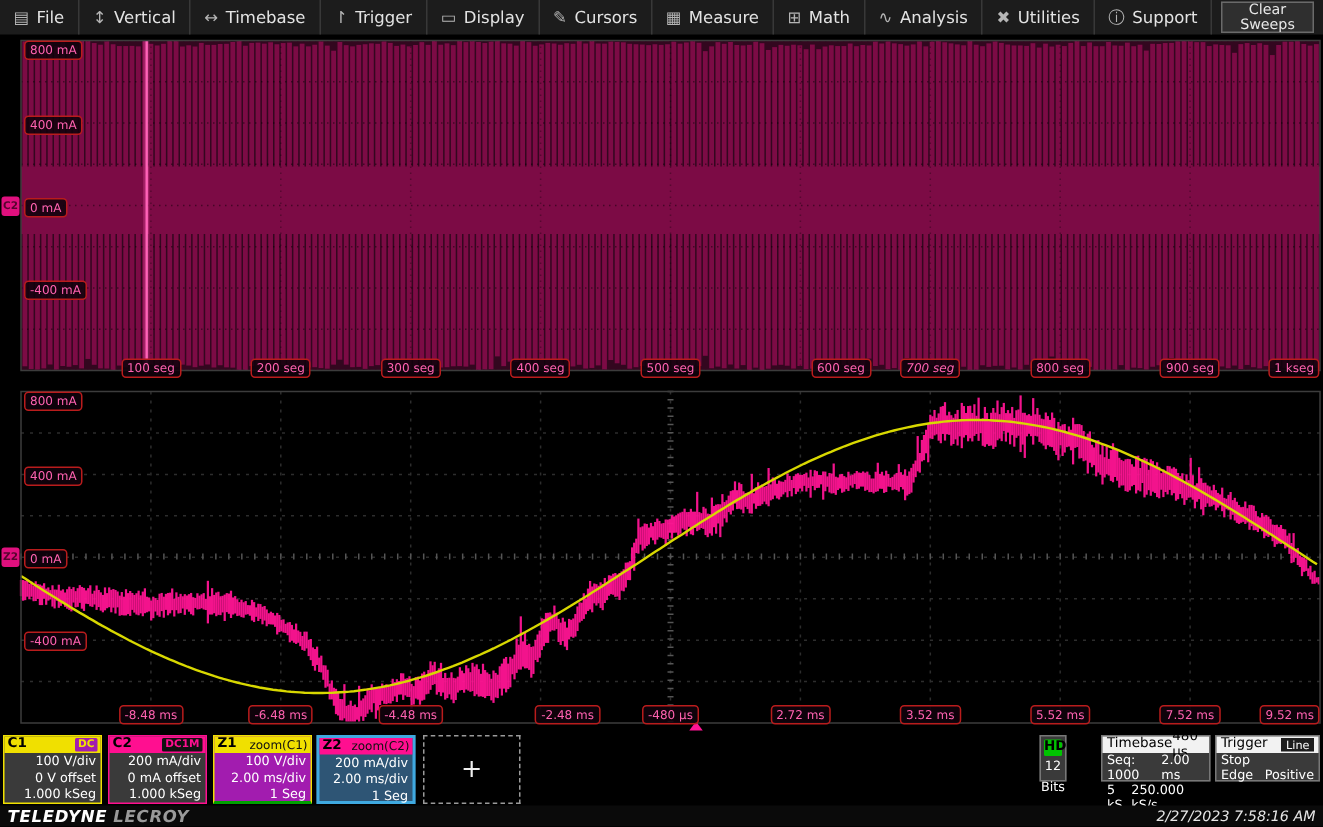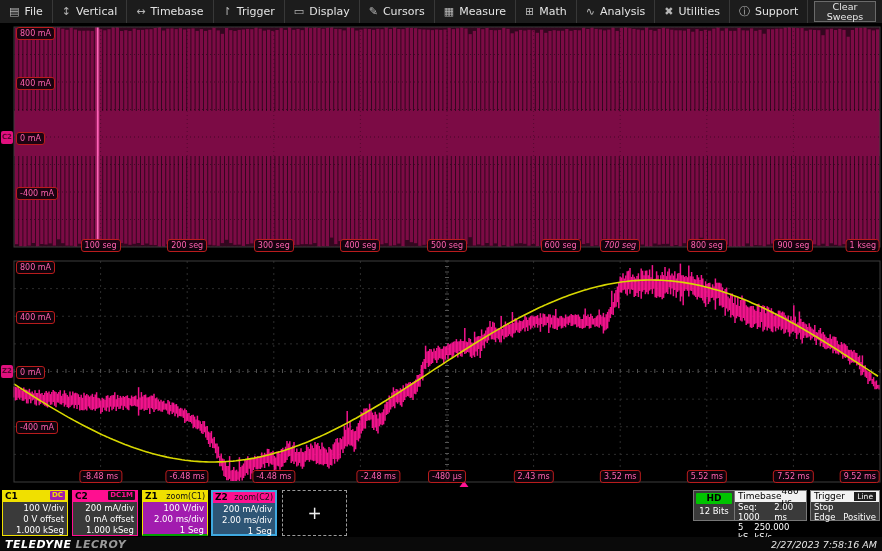--- a/index.html
+++ b/index.html
@@ -23,34 +23,34 @@
   .chip{position:absolute;font-size:8px;line-height:9px;color:#ff62b0;
         background:rgba(16,2,11,0.88);border:1px solid #b91c1c;border-radius:3px;
         padding:1px 3px;white-space:nowrap;z-index:3;}
   .trace-marker{position:absolute;left:1px;width:12px;height:13px;background:#e0107e;
         color:#57042f;font-size:7px;font-weight:bold;text-align:center;line-height:13px;
         border-radius:2px;z-index:3;}
   
   #descbar{position:absolute;left:0;top:488px;width:882px;height:48px;background:#000;}
   .desc{position:absolute;top:2px;height:46px;width:66px;background:#3a3a3a;
         border:1px solid #888;box-sizing:border-box;font-size:8.5px;}
-  .desc .hdr{height:11px;display:flex;justify-content:space-between;align-items:flex-start;
+  .desc .hdr{height:11px;display:flex;justify-content:space-between;align-items:center;
         padding:0 2px;color:#000;font-weight:bold;font-size:9px;line-height:11px;}
   .desc .bdy{padding:1px 3px 0 0;text-align:right;color:#fff;line-height:11px;}
   .badge{font-size:7px;font-weight:bold;padding:0 2px;border-radius:1px;line-height:9px;}
   .hdr-right-plain{font-size:8px;font-weight:normal;color:#111;}
   .addbox{position:absolute;top:2px;left:282px;width:65px;height:46px;border:1px dashed #9a9a9a;
         box-sizing:border-box;display:flex;align-items:center;justify-content:center;
         color:#eee;font-size:17px;background:#000;}
   .statbox{position:absolute;top:2px;height:31px;background:#3a3a3a;border:1px solid #777;
         box-sizing:border-box;font-size:8.5px;color:#fff;}
   .statbox .whdr{height:11px;background:#f2f2f2;color:#000;display:flex;
         justify-content:space-between;align-items:center;padding:0 3px;font-size:9px;line-height:11px;}
   .statrow{display:flex;justify-content:space-between;padding:0 3px;line-height:10px;}
-  #hdbox{left:693px;width:42px;}
+  #hdbox{left:693px;width:18px;}
   #hdbox .hd-chip{margin:2px 2px 0 2px;background:#00c400;color:#000;font-weight:bold;
         font-size:9px;text-align:center;line-height:11px;border-radius:1px;}
   #hdbox .bits{text-align:center;line-height:14px;}
   #tbbox{left:734px;width:73px;}
   #trbox{left:810px;width:70px;}
   .line-badge{background:#1d1d1d;color:#fff;font-size:7.5px;padding:0 3px;line-height:9px;}
   
   #footer{position:absolute;left:0;top:537px;width:882px;height:14px;background:#0a0a0a;
         display:flex;align-items:center;justify-content:space-between;padding:0 5px;box-sizing:border-box;font-style:italic;}
   #footer .brand{font-size:11px;letter-spacing:0.5px;}
@@ -1145,21 +1145,21 @@
   <div class="trace-marker" style="top:107px">Z2</div>
 <div class="chip" style="left: 16px; top: 3px;">800 mA</div>
     <div class="chip" style="left: 16px; top: 53px;">400 mA</div>
     <div class="chip" style="left: 16px; top: 108px;">0 mA</div>
     <div class="chip" style="left: 16px; top: 163px;">-400 mA</div>
     <div class="chip" style="top: 212px; left: 100.6px; transform: translateX(-50%);">-8.48 ms</div>
     <div class="chip" style="top: 212px; left: 187.2px; transform: translateX(-50%); text-align: right;">-6.48 ms</div>
     <div class="chip" style="top: 212px; left: 273.8px; transform: translateX(-50%);">-4.48 ms</div>
     <div class="chip" style="top: 212px; left: 360.4px; transform: translateX(-50%); margin-left: 18px;">-2.48 ms</div>
     <div class="chip" style="top: 212px; left: 447px; transform: translateX(-50%);">-480 µs</div>
-    <div class="chip" style="top: 212px; left: 533.6px; transform: translateX(-50%);">2.43 ms</div>
+    <div class="chip" style="top: 212px; left: 533.6px; transform: translateX(-50%);">2.72 ms</div>
     <div class="chip" style="top: 212px; left: 620.2px; transform: translateX(-50%);">3.52 ms</div>
     <div class="chip" style="top: 212px; left: 706.8px; transform: translateX(-50%);">5.52 ms</div>
     <div class="chip" style="top: 212px; left: 793.4px; transform: translateX(-50%);">7.52 ms</div>
     <div class="chip" style="top: 212px; left: 880px; transform: translateX(-100%);">9.52 ms</div>
   </div>
 
 <div id="descbar">
   <div class="addbox">+</div>
 
   <div class="statbox" id="hdbox">

